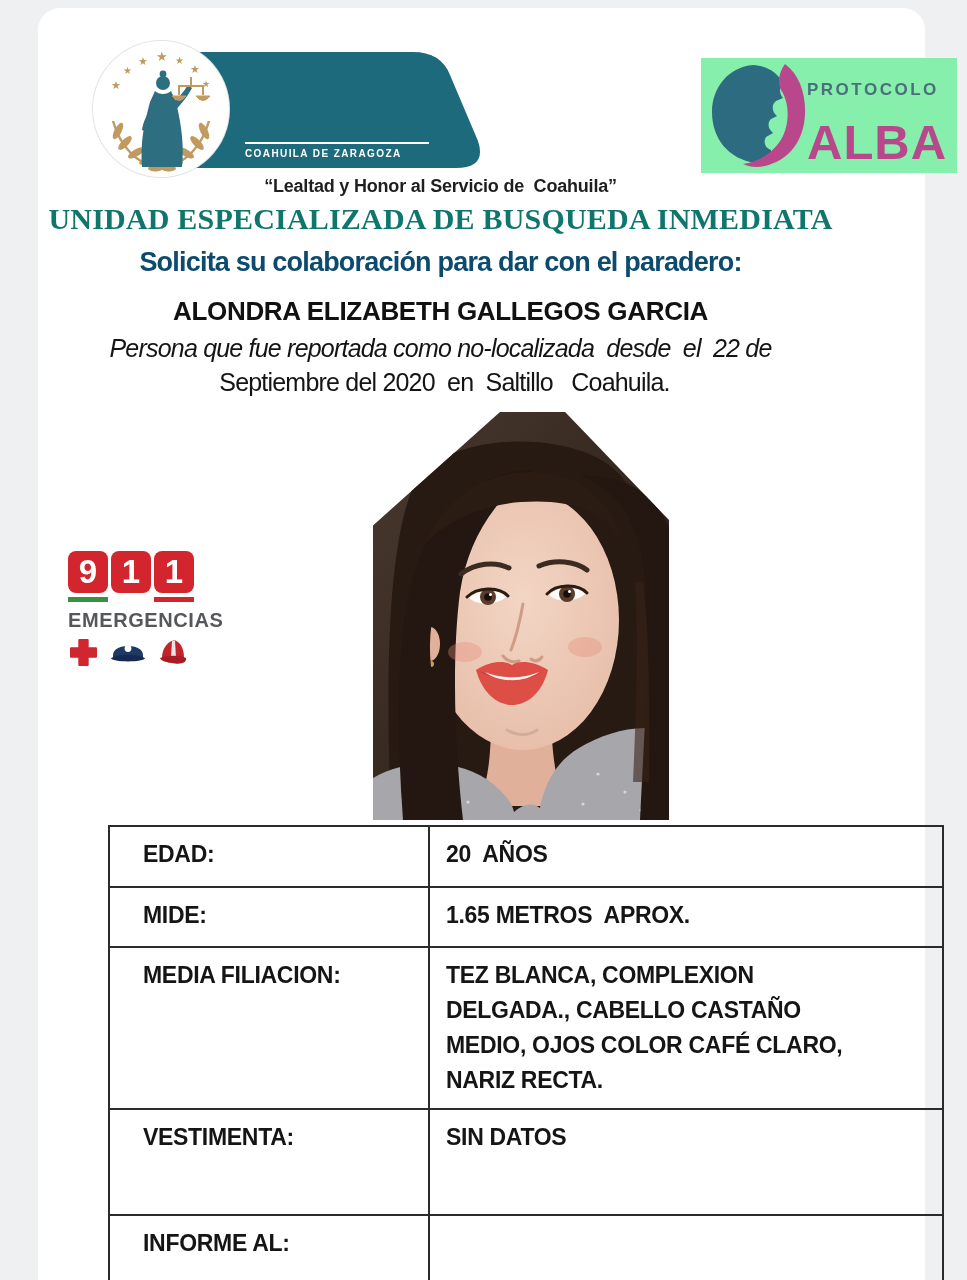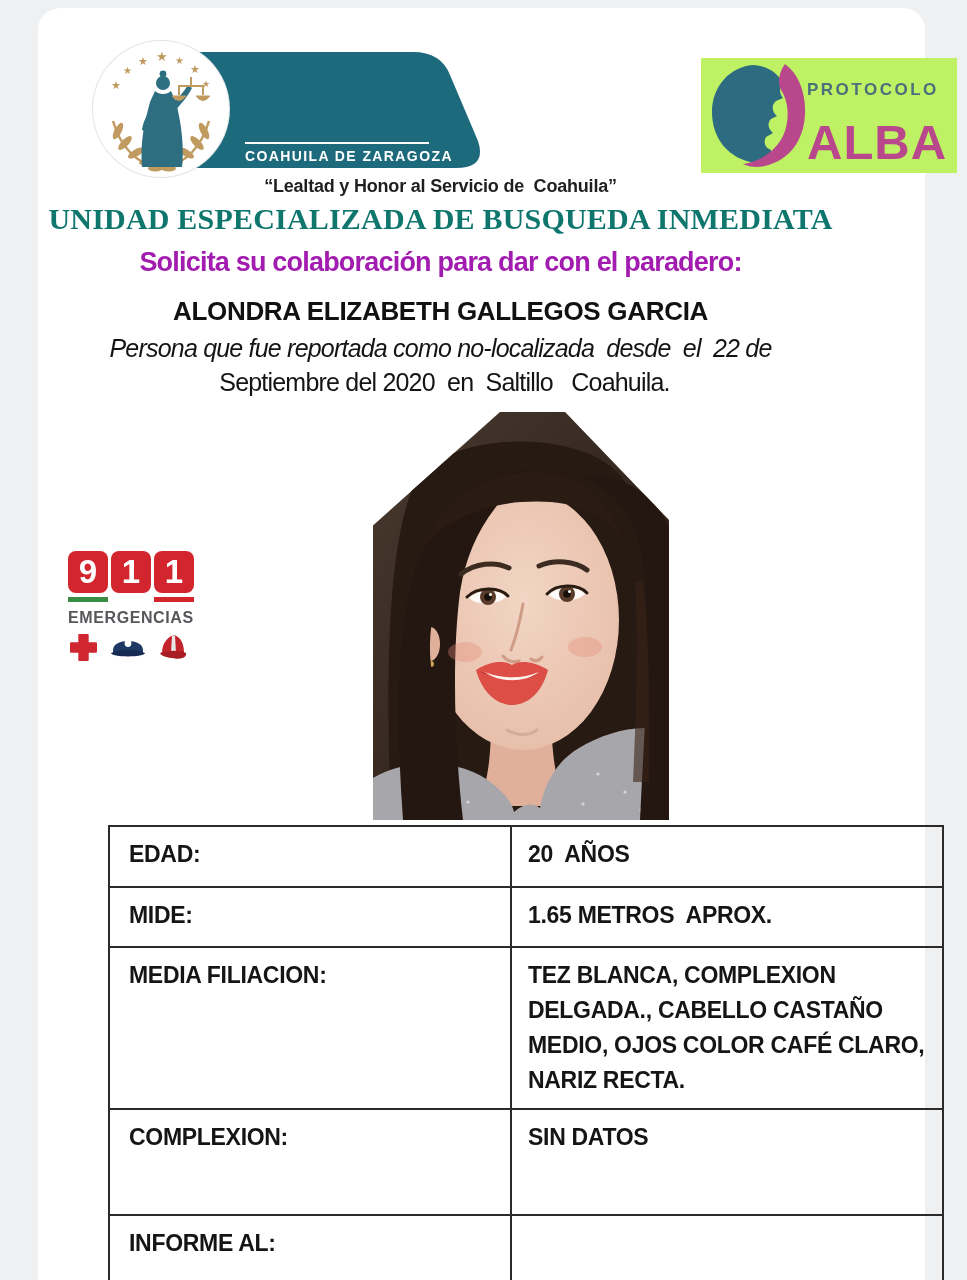--- a/index.html
+++ b/index.html
@@ -9,66 +9,66 @@
   .card  { position:absolute; left:38px; top:8px; width:887px; height:1272px;
            background:#ffffff; border-radius:22px 22px 0 0; }
 
   
   .fiscalia { position:absolute; left:57px; top:28px; width:410px; height:150px; }
   .fiscalia .banner-svg { position:absolute; left:0; top:0; }
   .fiscalia .banner-text { position:absolute; left:150px; top:22px; color:#fff;
       font-weight:bold; font-size:29px; line-height:26px; letter-spacing:-0.5px; }
   .fiscalia .rule { position:absolute; left:150px; top:106px; width:184px; height:2px; background:#fff; }
   .fiscalia .state { position:absolute; left:150px; top:112px; color:#fff; font-weight:bold;
-      font-size:14px; letter-spacing:1.4px;text-align:right; }
+      font-size:10px; letter-spacing:1.4px;text-align:right; }
   .fiscalia .seal { position:absolute; left:-2px; top:5px; width:136px; height:136px;
       background:#fff; border-radius:50%; box-shadow:0 0 0 1px #dfe5e7; }
 
   
-  .alba { position:absolute; left:663px; top:50px; width:256px; height:115px; background:#bef264; }
+  .alba { position:absolute; left:663px; top:50px; width:256px; height:115px; background:#86efac; }
   .alba .head { position:absolute; left:6px; top:4px; }
   .alba .txt { position:absolute; left:106px; top:22px; }
   .alba .txt .proto { font-size:17px; font-weight:bold; color:#4b6f7b; letter-spacing:2.5px; }
   .alba .txt .main  { font-size:49px; font-weight:bold; color:#b9478c; letter-spacing:1px;
                       line-height:52px; margin-top:16px; }
 
   
   .centered { position:absolute; left:6px; width:793px; text-align:center; white-space:pre-wrap; }
   .slogan   { top:168px; font-size:18px; font-weight:bold; color:#1f1f1f; letter-spacing:-0.2px; }
   .title    { top:194px; font-family:"Liberation Serif", serif; font-size:30px; font-weight:bold;
               color:#0f766e; letter-spacing:0.2px; }
-  .subtitle { top:239px; font-size:27px; font-weight:bold; color:#a21caf; letter-spacing:-0.8px; }
+  .subtitle { top:239px; font-size:27px; font-weight:bold; color:#0c4a6e; letter-spacing:-0.8px; }
   .pname    { top:288px; font-size:26px; font-weight:bold; color:#111; letter-spacing:-0.3px; }
   .desc1    { top:326px; font-size:25px; color:#141414; letter-spacing:-0.8px;font-style:italic; }
   .desc2    { top:360px; font-size:25px; color:#141414; letter-spacing:-0.8px;padding-left:8px; }
 
   
   .e911 { position:absolute; left:30px; top:543px; width:126px; }
   .e911 .squares { display:flex; gap:3px; }
   .e911 .sq { width:40px; height:42px; background:#d2252d; border-radius:8px; color:#fff;
       font-size:33px; font-weight:bold; display:flex; align-items:center; justify-content:center; }
   .e911 .flagline { display:flex; margin-top:4px; height:5px; }
   .e911 .flagline .g { width:40px; background:#3b8f45; }
   .e911 .flagline .w { width:46px; }
   .e911 .flagline .r { width:40px; background:#d2252d; }
-  .e911 .lbl { margin-top:7px; font-size:16px; font-weight:bold; color:#55575a; letter-spacing:0.6px; }
+  .e911 .lbl { margin-top:7px; font-size:20px; font-weight:bold; color:#55575a; letter-spacing:0.6px; }
   .e911 .icons { margin-top:6px; display:flex; justify-content:space-between; align-items:center;
       width:122px; padding:0 2px; }
 
   
   .photo { position:absolute; left:335px; top:404px; width:296px; height:408px;
       clip-path:polygon(0 27.8%, 42.9% 0, 64.9% 0, 100% 26.5%, 100% 100%, 0 100%); }
 
   
   table.details { position:absolute; left:70px; top:817px; width:836px;
       border-collapse:collapse; table-layout:fixed; }
   table.details td { border:2.5px solid #2b2b2b; vertical-align:top; padding:10px 16px;
       font-size:23px; font-weight:bold; color:#151515; letter-spacing:-0.3px;
       line-height:35px; white-space:pre-wrap; }
-  table.details td.lbl { width:402px; padding-left:19px; }
+  table.details td.lbl { width:320px; padding-left:33px; }
   table.details tr.r0 td { height:61px; }
   table.details tr.r1 td { height:60px; }
   table.details tr.r2 td { height:141px; }
   table.details tr.r3 td { height:106px; }
   table.details tr.r4 td { height:76px; }
 </style>
 </head>
 <body>
 
 <div class="stage">
@@ -269,21 +269,21 @@
         <td class="val">1.65 METROS  APROX.</td>
       </tr>
       <tr class="r2">
         <td class="lbl">MEDIA FILIACION:</td>
         <td class="val">TEZ BLANCA, COMPLEXION
 DELGADA., CABELLO CASTAÑO
 MEDIO, OJOS COLOR CAFÉ CLARO,
 NARIZ RECTA.</td>
       </tr>
       <tr class="r3">
-        <td class="lbl">COMPLEXION:</td>
+        <td class="lbl">VESTIMENTA:</td>
         <td class="val">SIN DATOS</td>
       </tr>
       <tr class="r4">
         <td class="lbl">INFORME AL:</td>
         <td class="val">
           
         </td>
       </tr>
     </tbody>
       </table>

